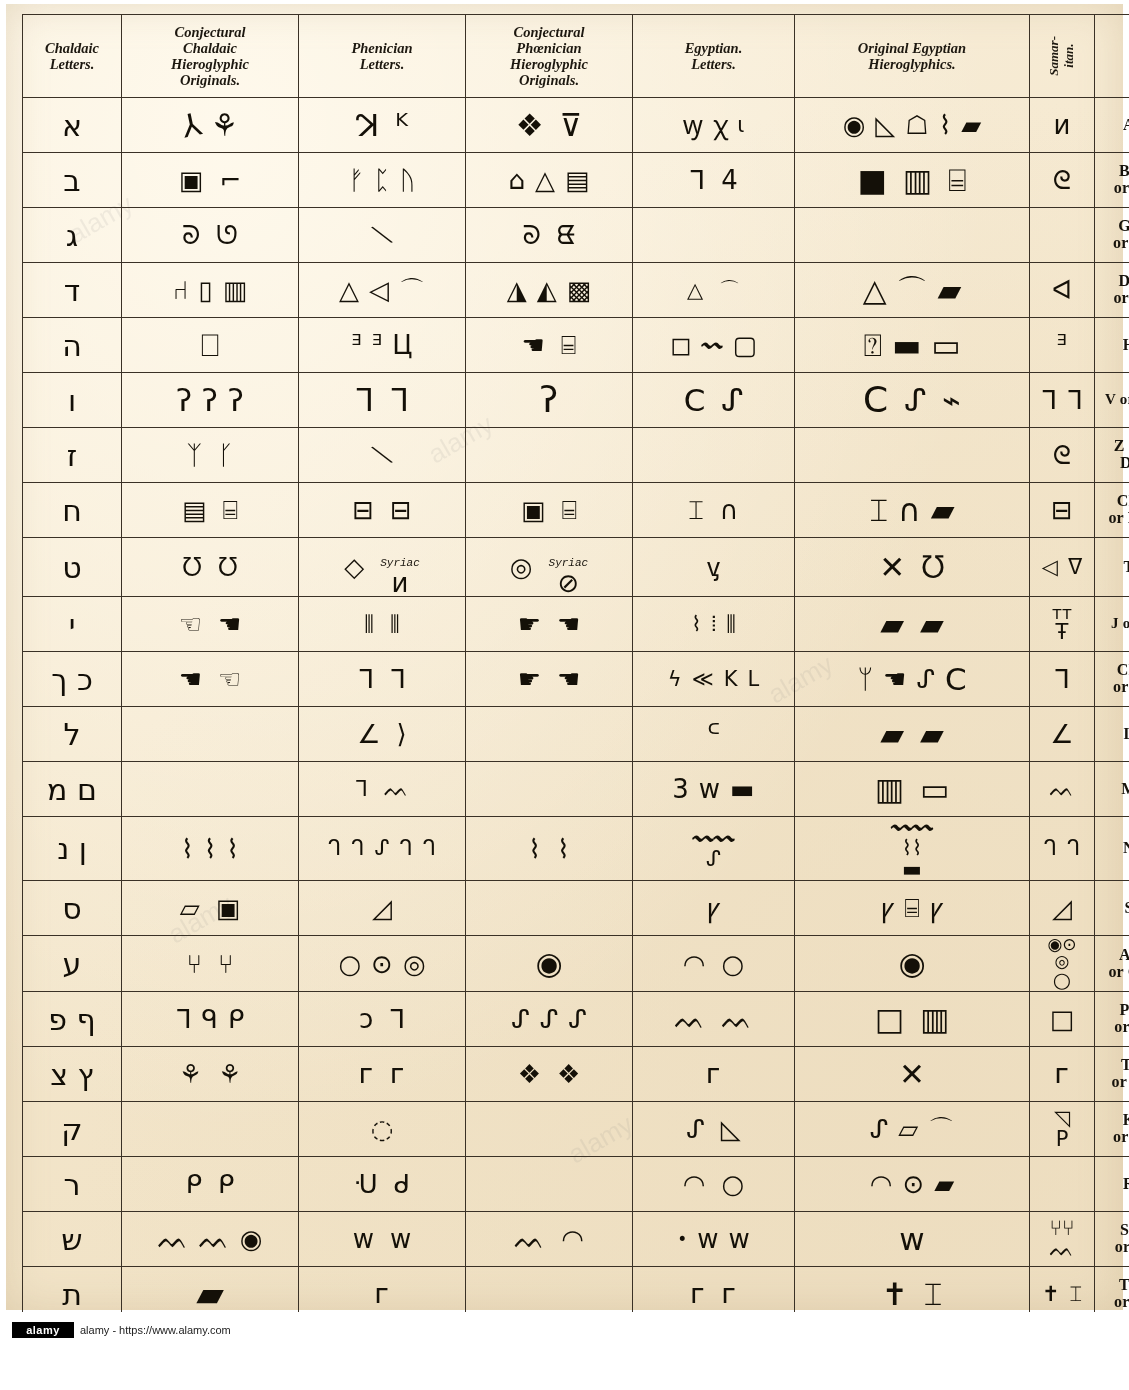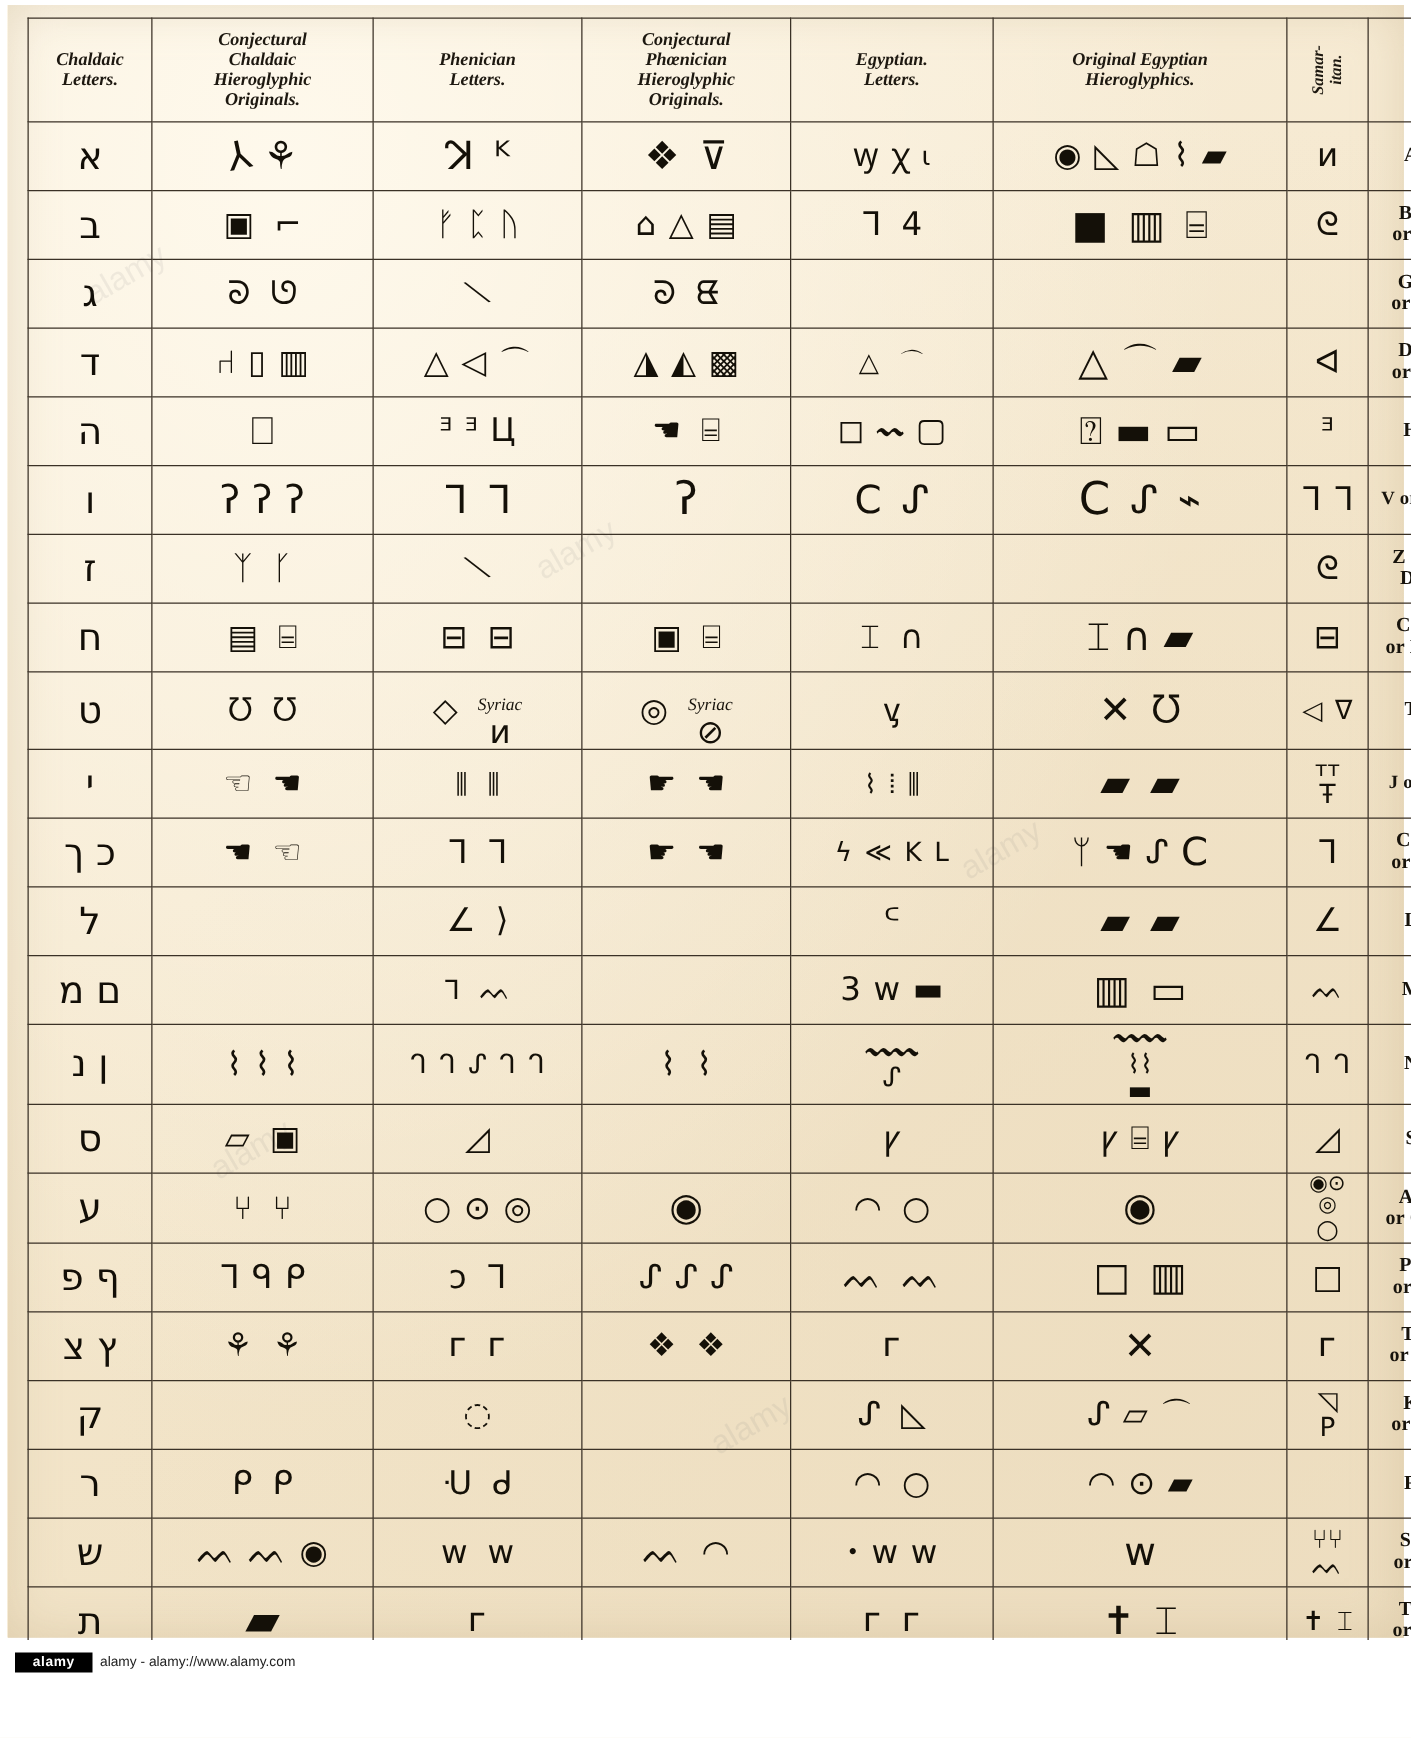--- a/index.html
+++ b/index.html
@@ -168,23 +168,23 @@
   .s-lg { font-size: 31px; }
   .s-xl { font-size: 36px; }
   .heb {
     font-family: "DejaVu Sans", sans-serif;
     font-size: 30px;
     color: #120e07;
   }
   .rot-1 { transform: rotate(-12deg); display:inline-block; }
   .flip  { transform: scaleX(-1); display:inline-block; }
   .syriac-lbl {
-    font-family: Liberation Serif, serif;
+    font-family: Liberation Mono, monospace;
     font-style: italic;
-    font-size: 14px;
+    font-size: 11px;
     display: block;
     line-height: 1;
     margin-bottom: 1px;
     margin-top: 20px;
   }
   .stack { display:flex; flex-direction:column; align-items:center; justify-content:center; line-height:1; }
 </style>
 </head>
 <body>
 
@@ -1081,15 +1081,15 @@
             <span class="v2">or T</span>
           </td>
         </tr>
 
       </tbody>
     </table>
   </div>
 
   <div id="footer-band"></div>
   <div id="alamy-logo">alamy</div>
-  <div id="footer-caption">alamy - alamy://www.alamy.com</div>
+  <div id="footer-caption">alamy - https://www.alamy.com</div>
 
 </div>
 
 </body></html>

